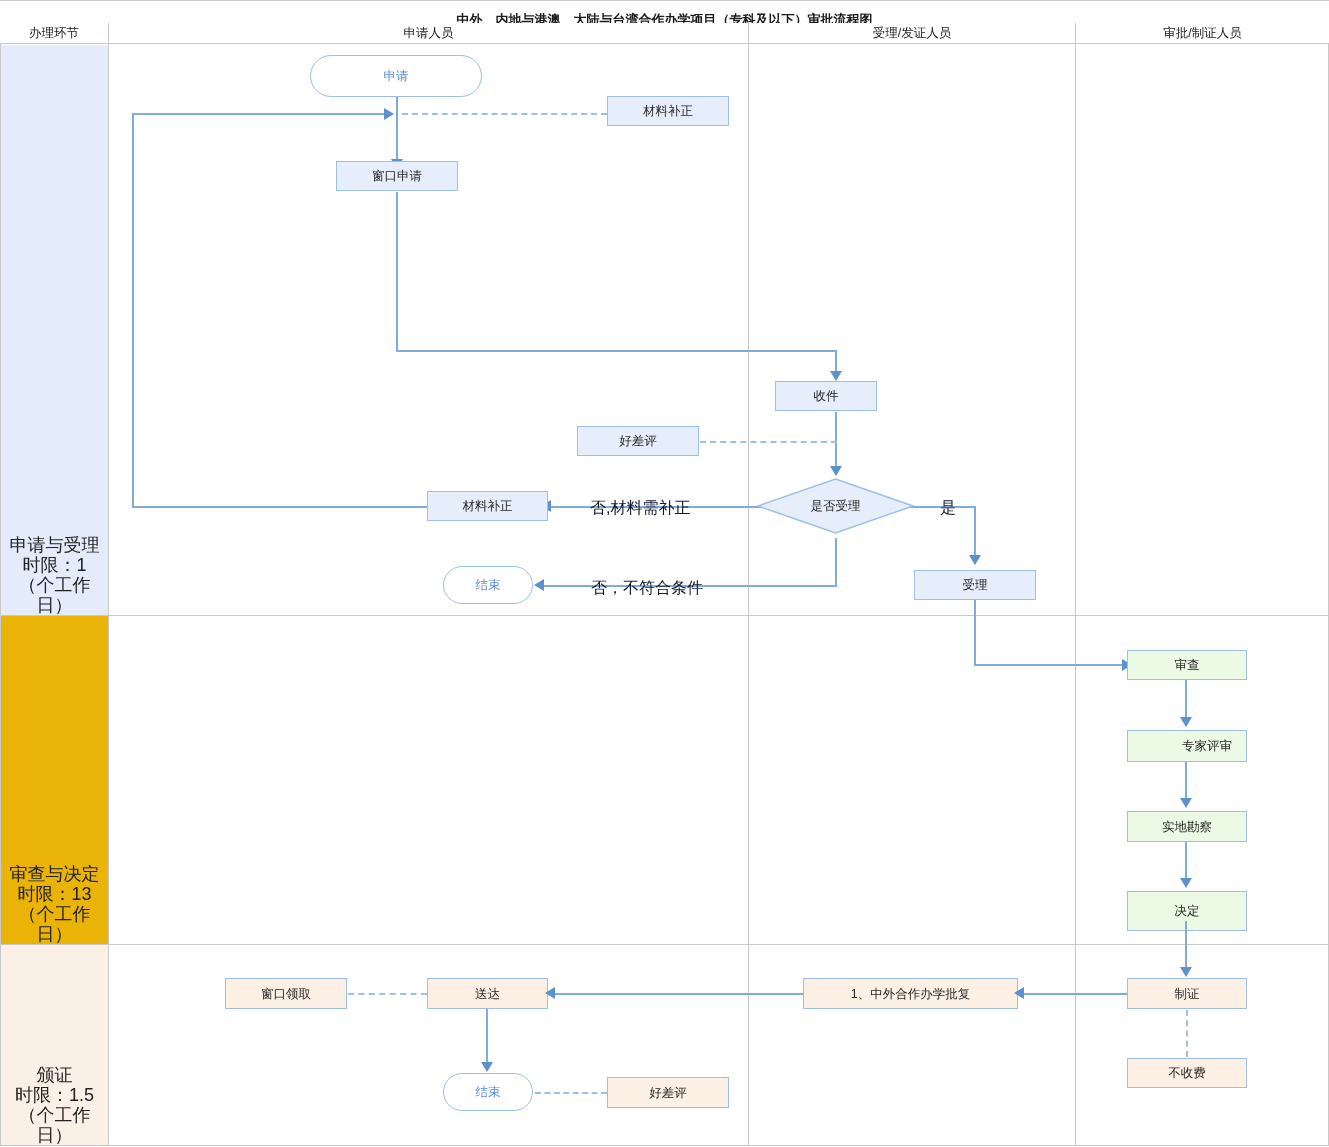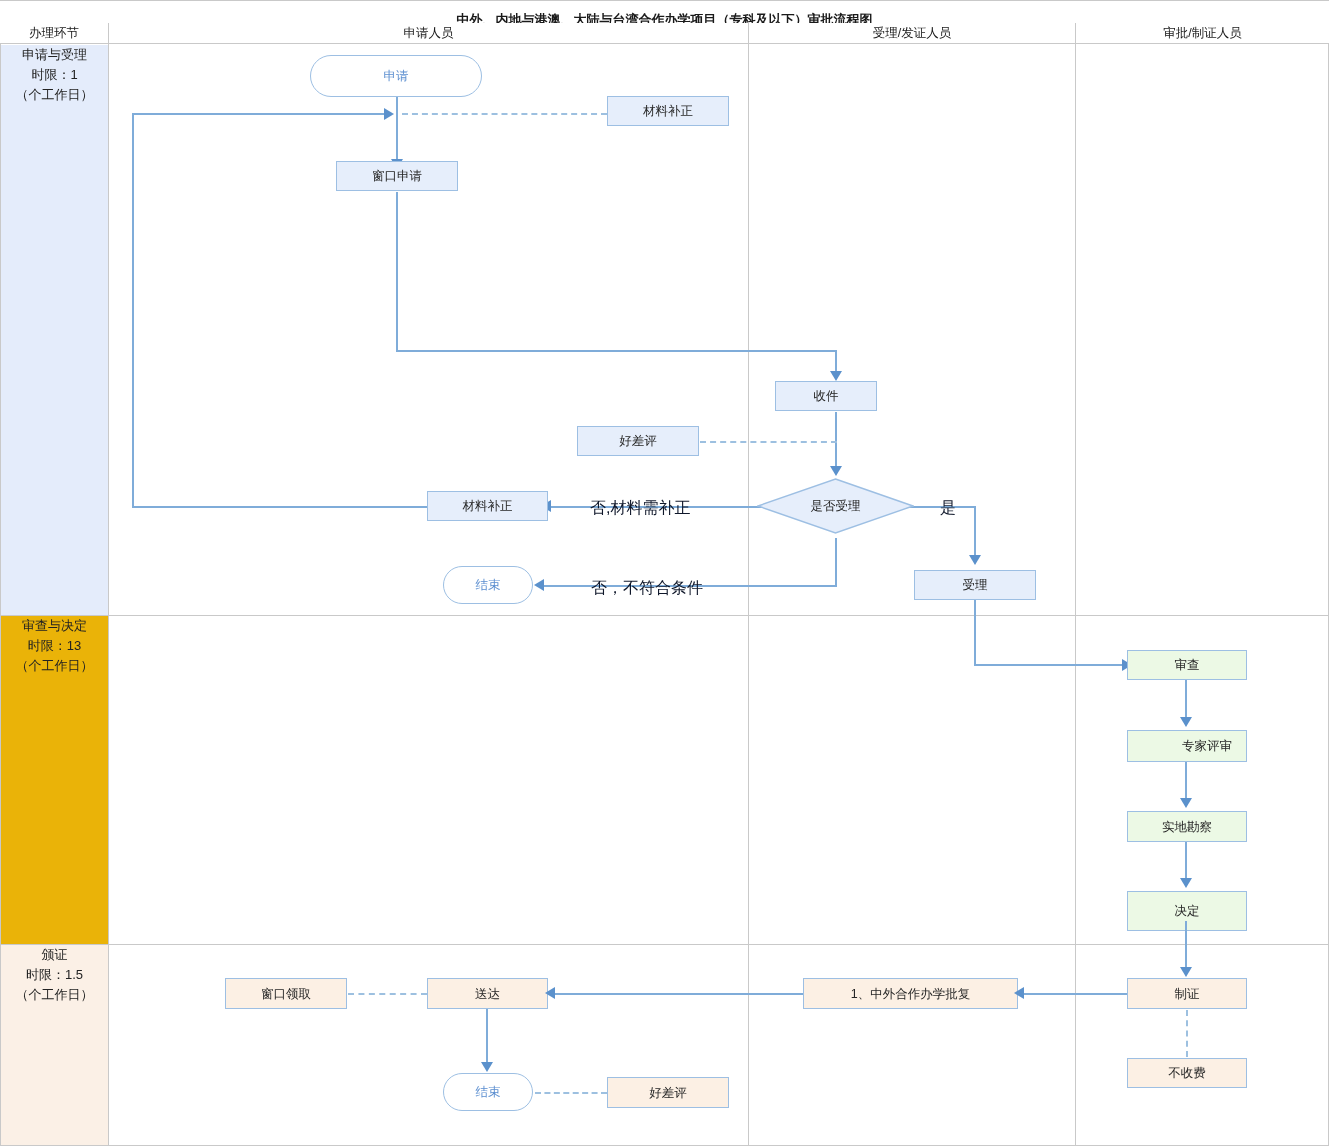--- a/index.html
+++ b/index.html
@@ -16,22 +16,22 @@
     border-bottom:1px solid #c9c9c9;box-sizing:border-box;}
   .col-head.v{border-right:1px solid #c9c9c9;}
 
   
   .vline{position:absolute;width:1px;background:#c9c9c9;}
   .hline{position:absolute;height:1px;background:#c9c9c9;}
   .edge-l{position:absolute;left:0;width:1px;background:#c9c9c9;}
   .edge-r{position:absolute;width:1px;background:#c9c9c9;}
 
   
-  .stage{position:absolute;left:1px;width:107px;display:flex;align-items:flex-start;justify-content:center;
-    text-align:center;font-size:13px;color:#222;line-height:20px;box-sizing:border-box;}
+  .stage{position:absolute;left:1px;width:107px;display:flex;align-items:flex-end;justify-content:center;
+    text-align:center;font-size:18px;color:#222;line-height:20px;box-sizing:border-box;}
   .stage-1{background:#e4ecfb;}
   .stage-2{background:#eab308;}
   .stage-3{background:#fbf0e6;}
 
   
   .node{position:absolute;display:flex;align-items:center;justify-content:center;
     text-align:center;font-size:12.5px;color:#262626;box-sizing:border-box;
     border:1px solid #9dbfe3;line-height:16px;}
   .n-blue{background:#e6eefb;}
   .n-green{background:#ecf9e5;}

